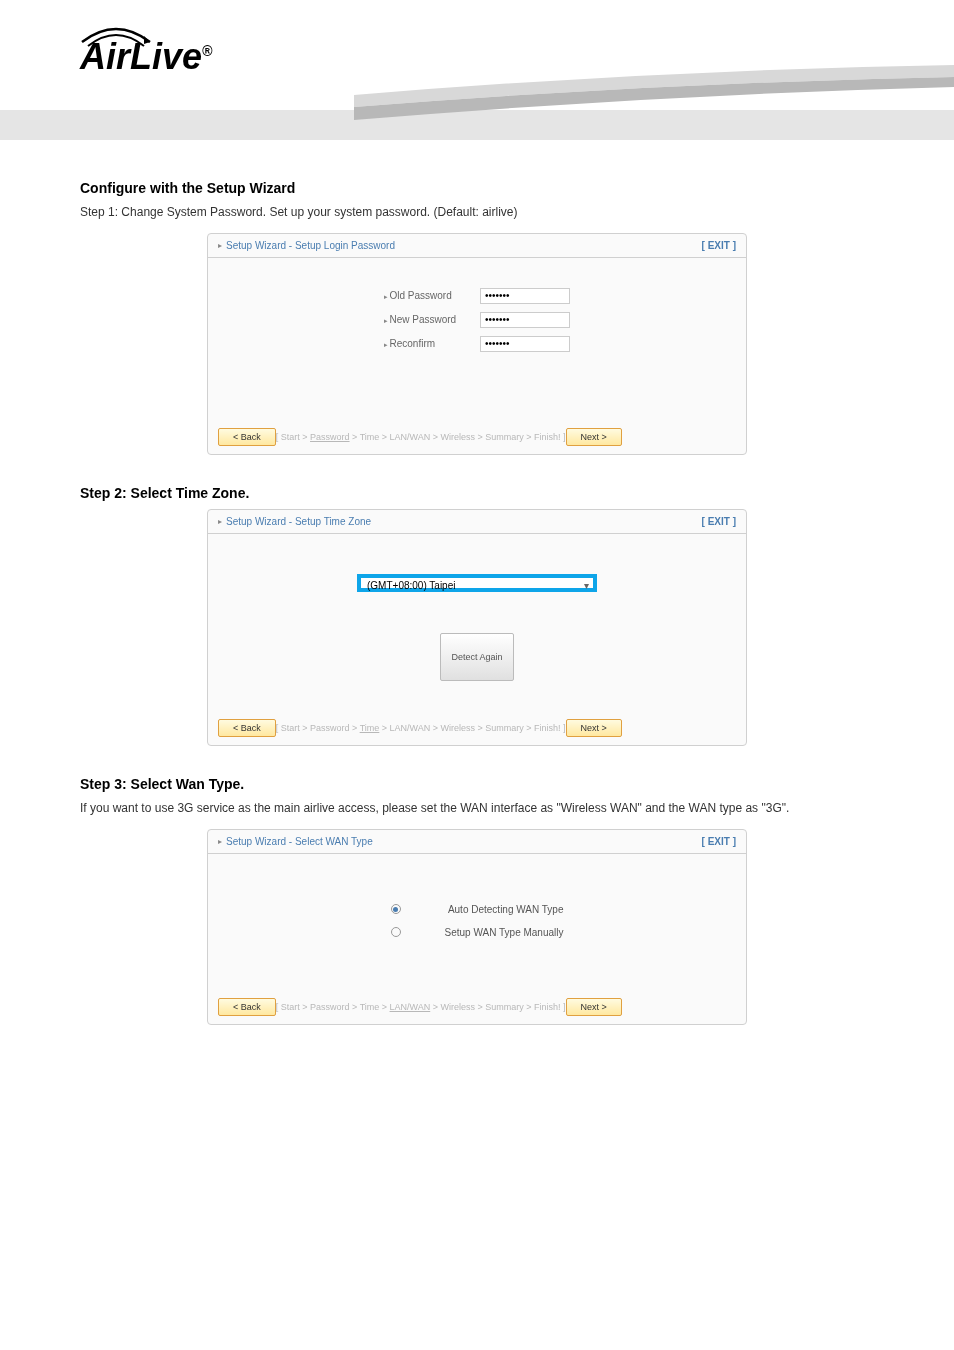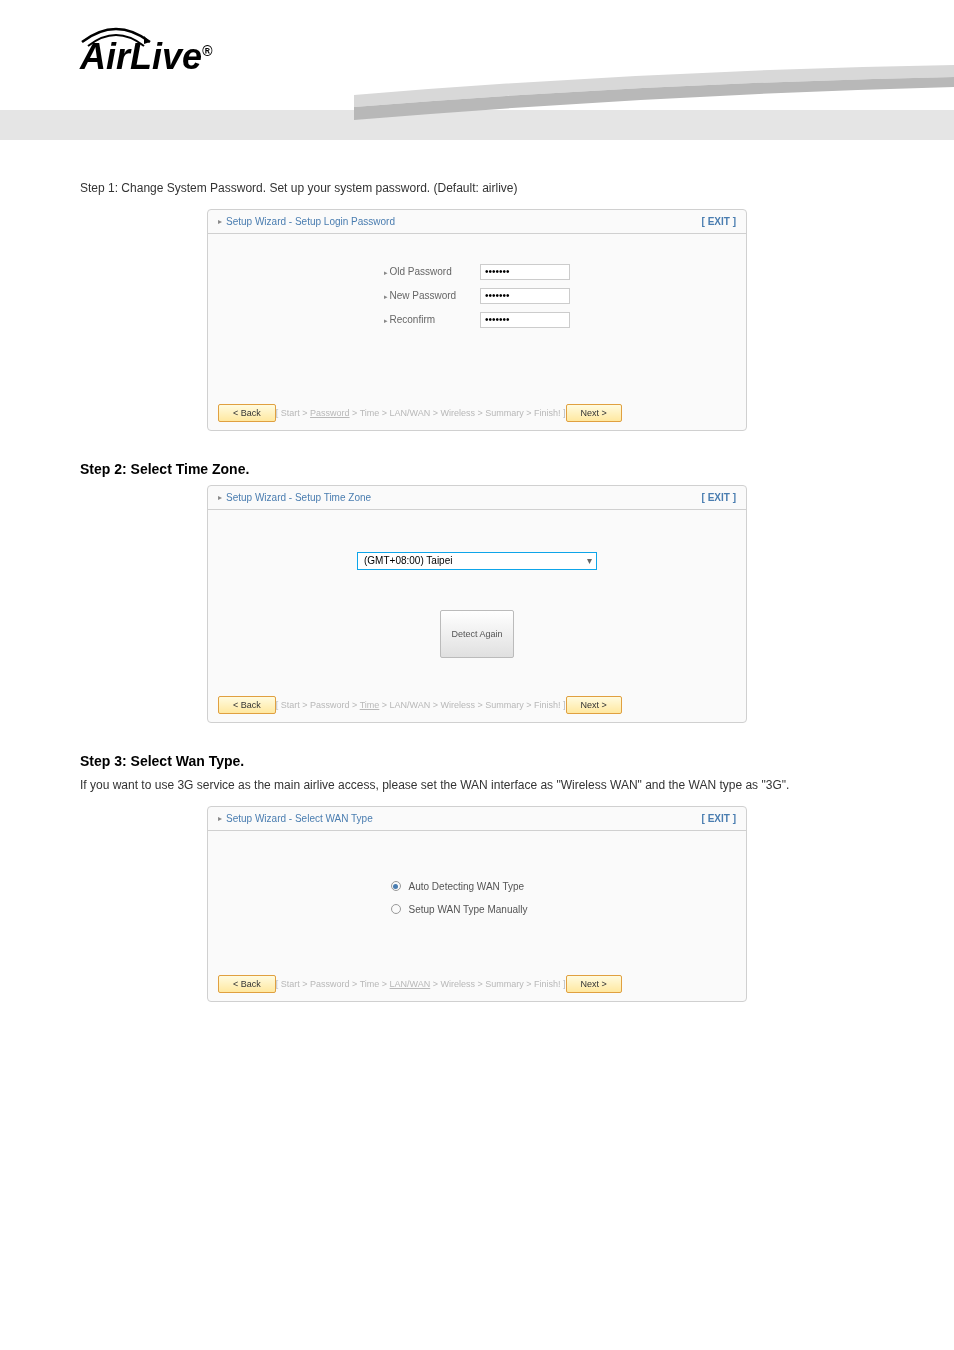--- a/index.html
+++ b/index.html
@@ -25,29 +25,29 @@
   .exit-link { font-size: 10px; color: #4a7db0; font-weight: bold; }
   
   .card-body { padding: 30px 20px 60px 20px; min-height: 130px; }
   
   .form-row { display: flex; align-items: center; justify-content: center; margin-bottom: 8px; gap: 6px; }
   .form-label { font-size: 10px; color: #666; width: 90px; text-align: left; }
   .form-label::before { content: "▸ "; font-size: 7px; color: #888; }
   .form-input { width: 90px; height: 16px; border: 1px solid #ccc; font-size: 10px; padding: 0 4px; background: #fff; }
   
   .tz-body { text-align: center; padding: 40px 20px 30px 20px; }
-  .tz-select { display: inline-block; width: 240px; height: 18px; border: 1px solid #0ea5e9; font-size: 10px; text-align: left; padding: 0 6px; position: relative; background: #fff; line-height: 16px; }
+  .tz-select { display: inline-block; width: 240px; height: 18px; border: 4px solid #0ea5e9; font-size: 10px; text-align: left; padding: 0 6px; position: relative; background: #fff; line-height: 16px; }
   .tz-select::after { content: "▾"; position: absolute; right: 4px; color: #666; }
   .detect-btn { margin-top: 40px; display: inline-block; border: 1px solid #bbb; background: linear-gradient(#fff,#e0e0e0); font-size: 9px; padding: 18px 10px; border-radius: 2px; color: #555; }
   
   .wan-body { padding: 50px 20px 40px 20px; }
   .radio-row { display: flex; align-items: center; justify-content: center; gap: 8px; margin-bottom: 12px; font-size: 10px; color: #555; }
   .radio-dot { width: 10px; height: 10px; border: 1px solid #999; border-radius: 50%; display: inline-flex; align-items: center; justify-content: center; }
   .radio-dot.checked::after { content: ""; width: 5px; height: 5px; background: #4a7db0; border-radius: 50%; }
-  .radio-label { width: 155px; text-align: left; }
+  .radio-label { width: 155px; text-align: right; }
   
   .card-footer { display: flex; align-items: center; padding: 8px 10px; }
   .nav-btn { border: 1px solid #e0a040; background: linear-gradient(#fffbe0,#ffe8a0); font-size: 9px; padding: 3px 14px; border-radius: 2px; color: #333; }
   .breadcrumb-trail { font-size: 9px; color: #b8b8b8; }
   .breadcrumb-trail .active { text-decoration: underline; }
   
 </style>
 </head>
 <body>
 
@@ -63,20 +63,21 @@
   <svg class="swoosh" viewBox="0 0 600 55" preserveAspectRatio="none">
     <path d="M 0 30 Q 300 5 600 0 L 600 12 Q 300 18 0 42 Z" fill="#d8d8d8"></path>
     <path d="M 0 42 Q 300 18 600 12 L 600 22 Q 300 30 0 55 Z" fill="#b8b8b8"></path>
   </svg>
 </div>
 
 <div class="gray-bar"></div>
 
 <div class="content">
 
+  <div class="section-heading">Configure with the Setup Wizard</div>
   <div class="section-desc">Step 1: Change System Password. Set up your system password. (Default: airlive)</div>
 
   <div class="screenshot-card">
     <div class="card-header">
       <span class="card-header-title">Setup Wizard - Setup Login Password</span>
       <span class="exit-link">[ EXIT ]</span>
     </div>
     <div class="card-body">
       <div class="form-row">
         <span class="form-label">Old Password</span>

